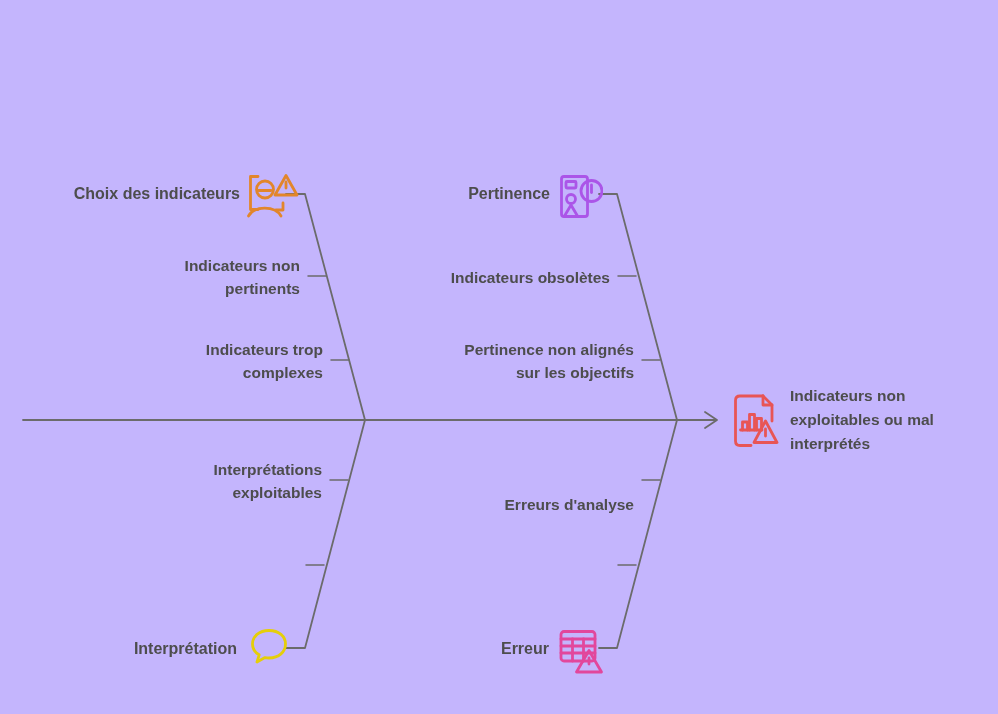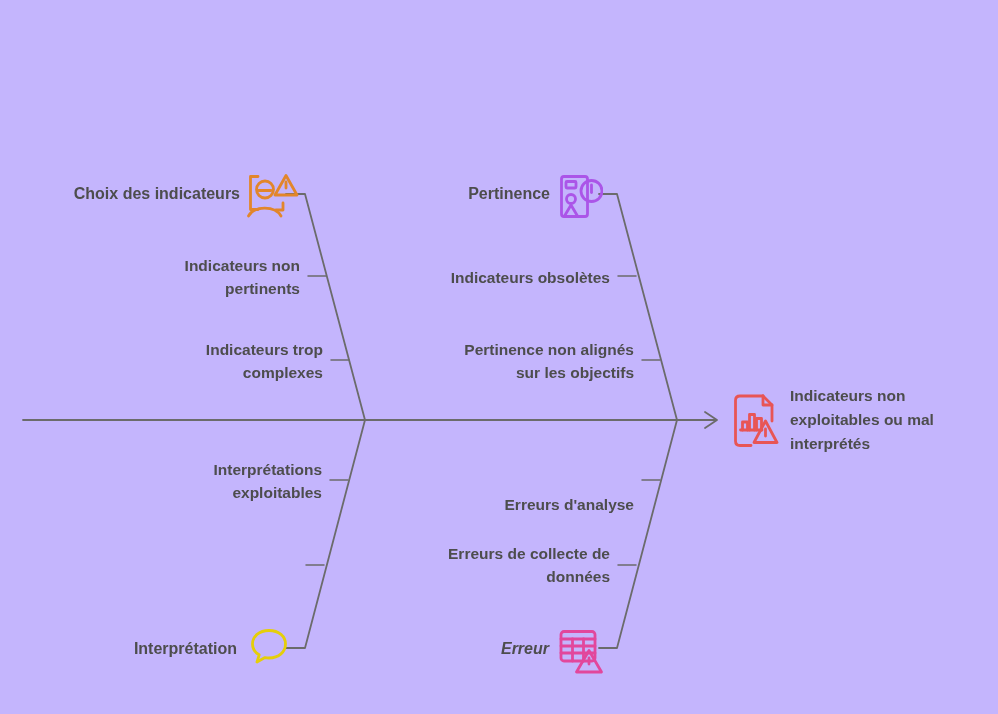--- a/index.html
+++ b/index.html
@@ -46,34 +46,32 @@
     <path class="tick" d="M642 360 H660"></path>
     <path class="tick" d="M330 480 H348"></path>
     <path class="tick" d="M306 565 H324"></path>
     <path class="tick" d="M642 480 H660"></path>
     <path class="tick" d="M618 565 H636"></path>
   </svg>
 
   <div class="lbl cat r" style="right:758px;top:183px;">Choix des indicateurs</div>
   <div class="lbl cat r" style="right:448px;top:183px;">Pertinence</div>
   <div class="lbl cat r" style="right:761px;top:638px;">Interprétation</div>
-  <div class="lbl cat r" style="right:449px;top:638px;font-style:italic;">Erreur</div>
+  <div class="lbl cat r" style="right:449px;top:638px;">Erreur</div>
 
   <div class="lbl r" style="right:698px;top:254px;">Indicateurs non
 pertinents</div>
   <div class="lbl r" style="right:675px;top:338px;">Indicateurs trop
 complexes</div>
   <div class="lbl r" style="right:388px;top:266px;">Indicateurs obsolètes</div>
   <div class="lbl r" style="right:364px;top:338px;">Pertinence non alignés
 sur les objectifs</div>
   <div class="lbl r" style="right:676px;top:458px;">Interprétations
 exploitables</div>
   <div class="lbl r" style="right:364px;top:493px;">Erreurs d'analyse</div>
-  <div class="lbl r" style="right:388px;top:542px;">Erreurs de collecte de
-données</div>
 
   <div class="lbl effect" style="left:790px;top:384px;">Indicateurs non
 exploitables ou mal
 interprétés</div>
 
   <svg class="icon" style="left:245px;top:172px;" width="54" height="46" viewBox="0 0 54 46">
     <g stroke="#e2862b" stroke-width="2.8">
       <path d="M13 4.5 H5.5 V37.5 H13"></path>
       <circle cx="20" cy="17.5" r="8.5"></circle>
       <path d="M13.5 18.5 H26"></path>

